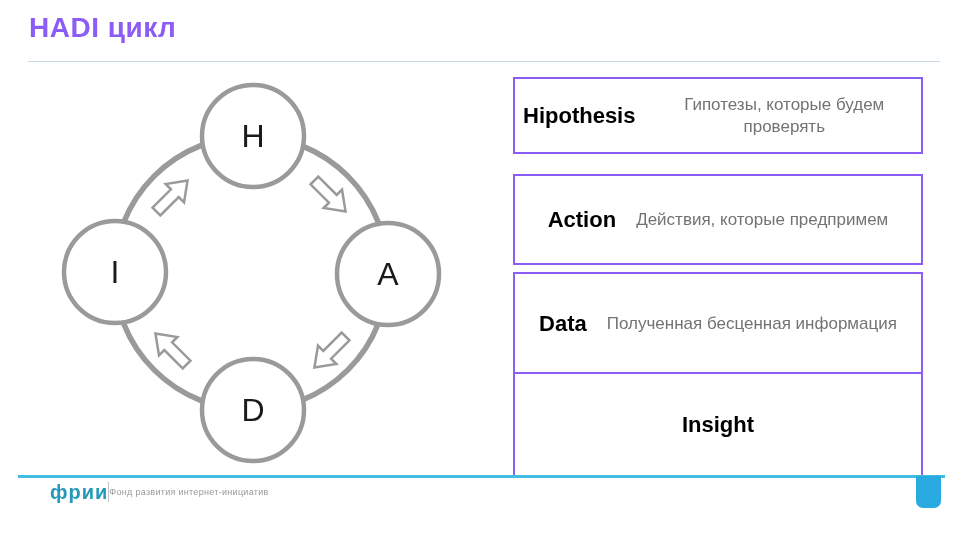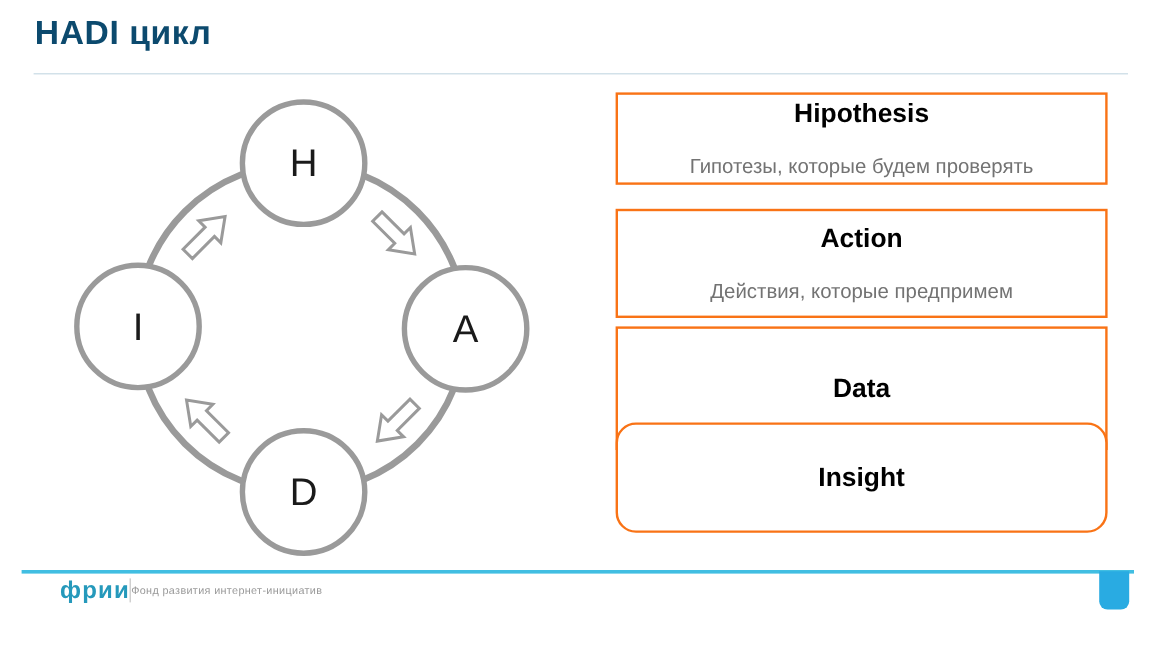--- a/index.html
+++ b/index.html
@@ -3,46 +3,46 @@
 <meta charset="utf-8">
 <style>
   html,body{margin:0;padding:0;background:#e8e8e8;}
   .slide{
     position:relative;width:960px;height:540px;background:#ffffff;
     overflow:hidden;font-family:"Liberation Sans",sans-serif;
   }
   
   .page-title{
     position:absolute;left:29px;top:12px;margin:0;
-    font-size:28px;font-weight:bold;color:#0c4a6e;letter-spacing:0.5px;
+    font-size:28px;font-weight:bold;color:#8b5cf6;letter-spacing:0.5px;
   }
   .title-rule{
     position:absolute;left:28px;top:61px;width:912px;height:1px;
     background:#c7dae4;
   }
   
   .cycle{position:absolute;left:0;top:0;}
   .cycle .ring{fill:none;stroke:#9a9a9a;stroke-width:5.5;}
   .cycle .node circle{fill:#ffffff;stroke:#9a9a9a;stroke-width:4.5;}
   .cycle .node text{
     font-family:"Liberation Sans",sans-serif;font-size:32px;fill:#1a1a1a;
     text-anchor:middle;
   }
   .cycle .arrow{fill:#ffffff;stroke:#9a9a9a;stroke-width:2.5;stroke-linejoin:miter;}
   
   .info-box{
     position:absolute;left:513px;width:410px;box-sizing:border-box;
-    border:2px solid #f97316;background:#ffffff;
-    display:flex;flex-direction:column;align-items:center;justify-content:center;
+    border:2px solid #8b5cf6;background:#ffffff;
+    display:flex;flex-direction:row;align-items:center;justify-content:center;
     text-align:center;gap:20px;padding:4px 8px;
   }
   .box-0{top:77px;height:77px;}
   .box-1{top:174px;height:91px;}
   .box-2{top:272px;height:103px;}
-  .box-3{top:352px;height:92px;border-radius:17px;}
+  .box-3{top:372px;height:106px;}
   .info-box h2{margin:0;font-size:22px;font-weight:bold;color:#000000;line-height:1.15;}
   .info-box p{margin:0;font-size:17px;color:#737373;line-height:1.25;}
   
   .footer-line{
     position:absolute;left:18px;top:475px;width:927px;height:3px;background:#41bee2;
   }
   .footer-tab{
     position:absolute;left:916px;top:476px;width:25px;height:32px;
     background:#29abe2;border-radius:0 0 7px 7px;
   }
@@ -99,20 +99,21 @@
   <section class="info-box box-0">
     <h2>Hipothesis</h2>
     <p>Гипотезы, которые будем проверять</p>
   </section>
   <section class="info-box box-1">
     <h2>Action</h2>
     <p>Действия, которые предпримем</p>
   </section>
   <section class="info-box box-2">
     <h2>Data</h2>
+    <p>Полученная бесценная информация</p>
   </section>
   <section class="info-box box-3">
     <h2>Insight</h2>
   </section>
 
   <div class="footer-line"></div>
   <div class="footer-tab"></div>
 
   <div class="footer">
     <span class="frii-logo">фрии</span>

